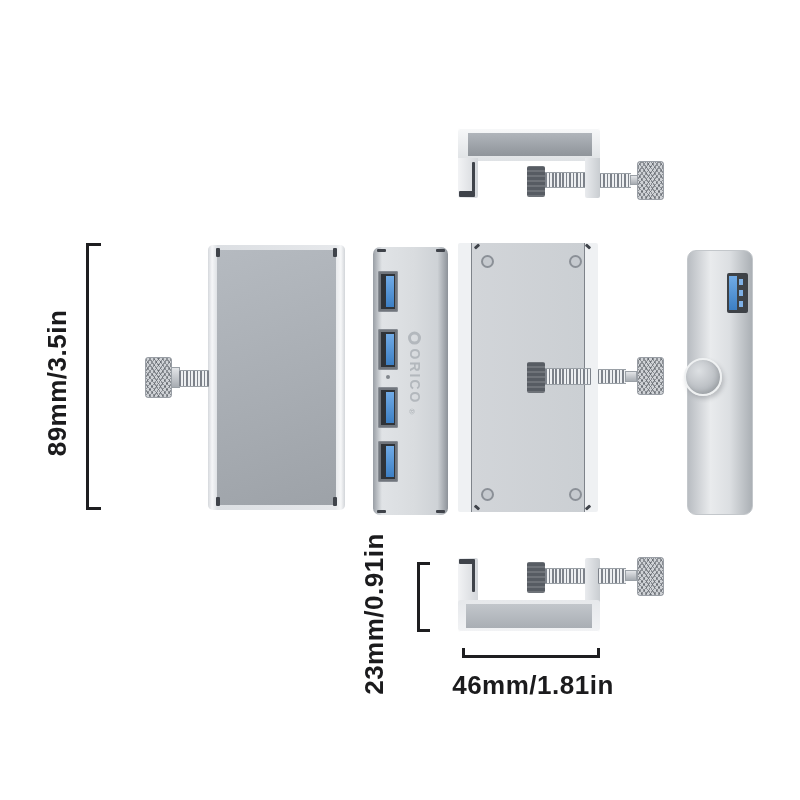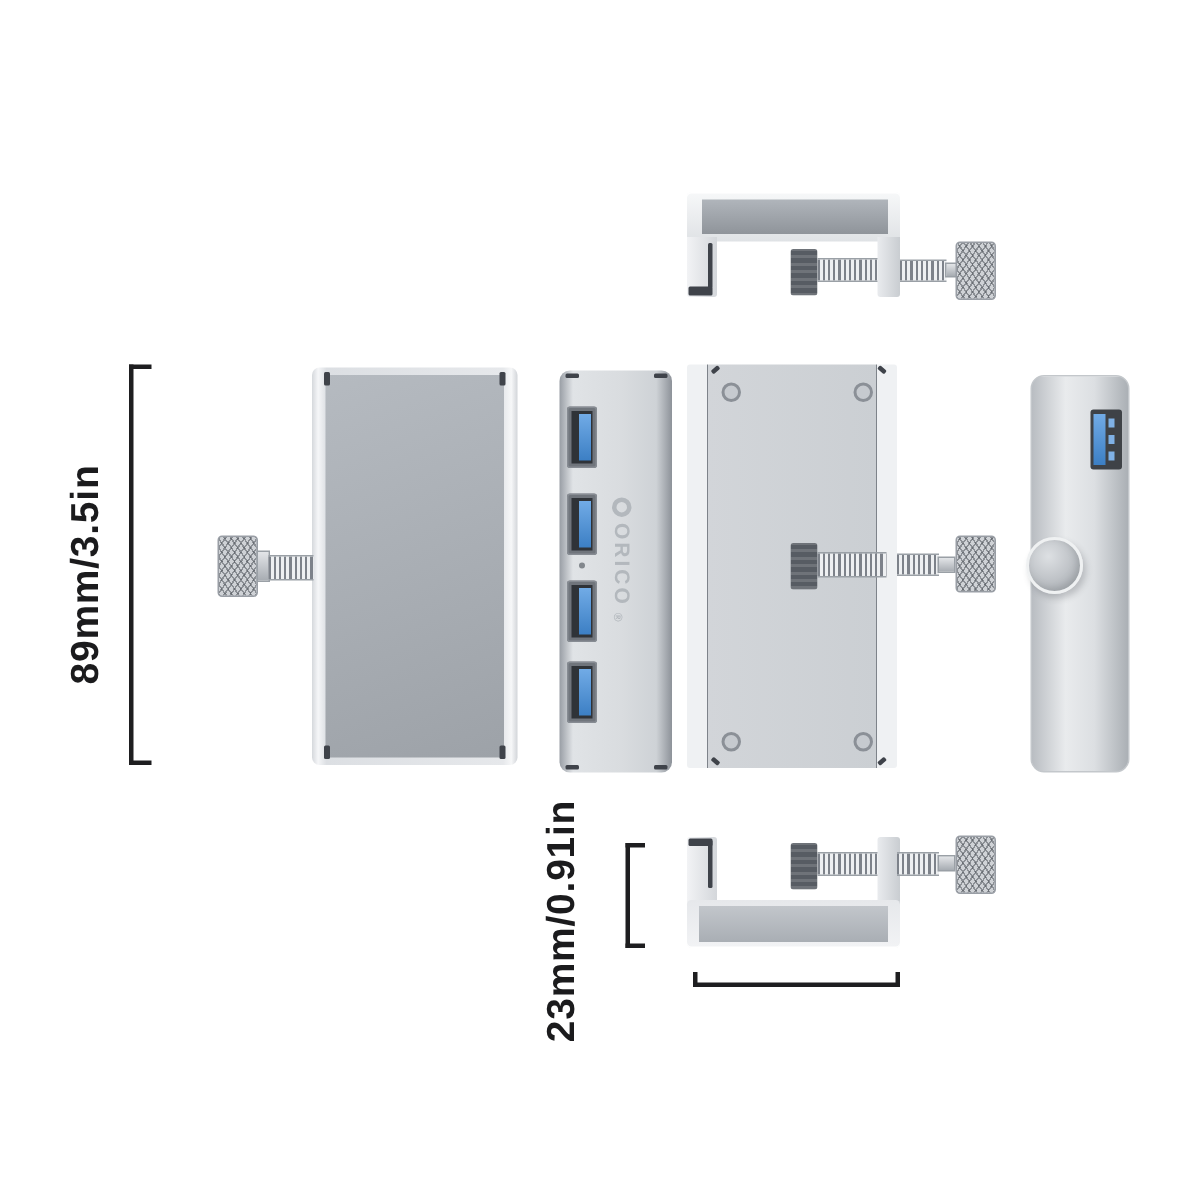--- a/index.html
+++ b/index.html
@@ -173,14 +173,15 @@
     <div class="abs thread" style="left:545px;top:568px;width:40px;height:16px;"></div>
     <div class="abs thread" style="left:598px;top:568px;width:28px;height:16px;"></div>
     <div class="abs shaft" style="left:625px;top:570px;width:12px;height:11px;"></div>
     <div class="abs knurl" style="left:637px;top:557px;width:27px;height:39px;"></div>
   </div>
 
   <div class="abs bracket-left" style="left:417px;top:562px;width:13px;height:70px;box-sizing:border-box;"></div>
   <div class="dim-label vert" style="left:374px;top:614px;">23mm/0.91in</div>
 
   <div class="abs bracket-bottom" style="left:462px;top:648px;width:138px;height:10px;box-sizing:border-box;"></div>
+  <div class="dim-label" style="left:533px;top:685px;">46mm/1.81in</div>
 
 </div>
 
 </body></html>

